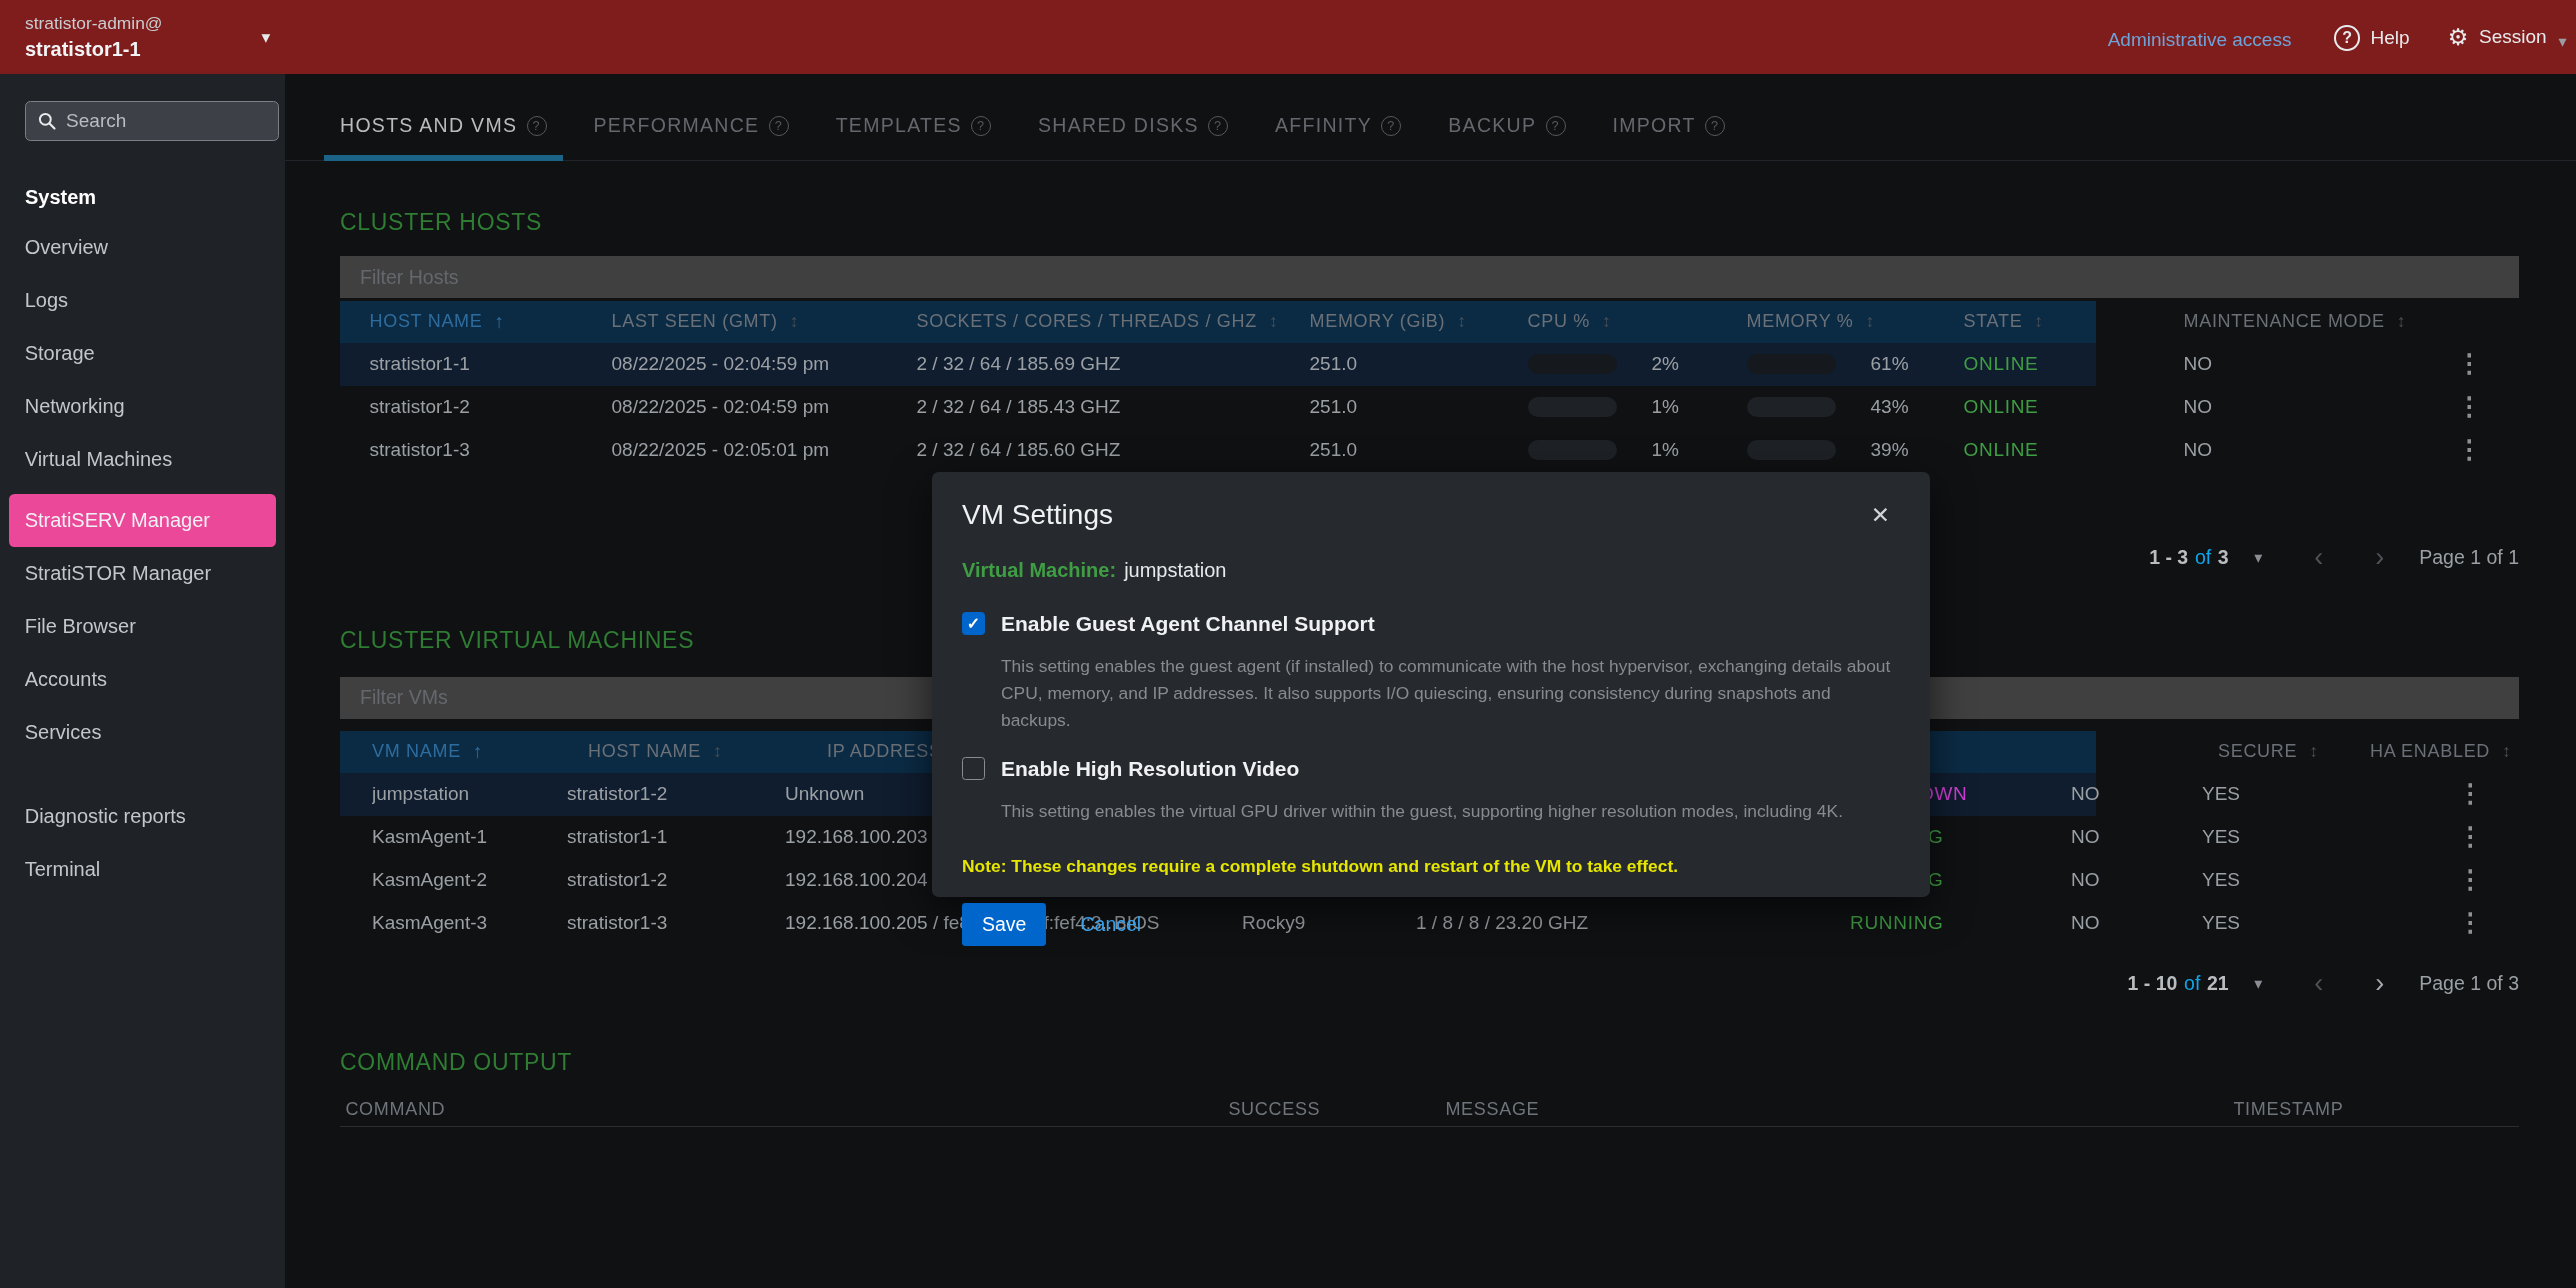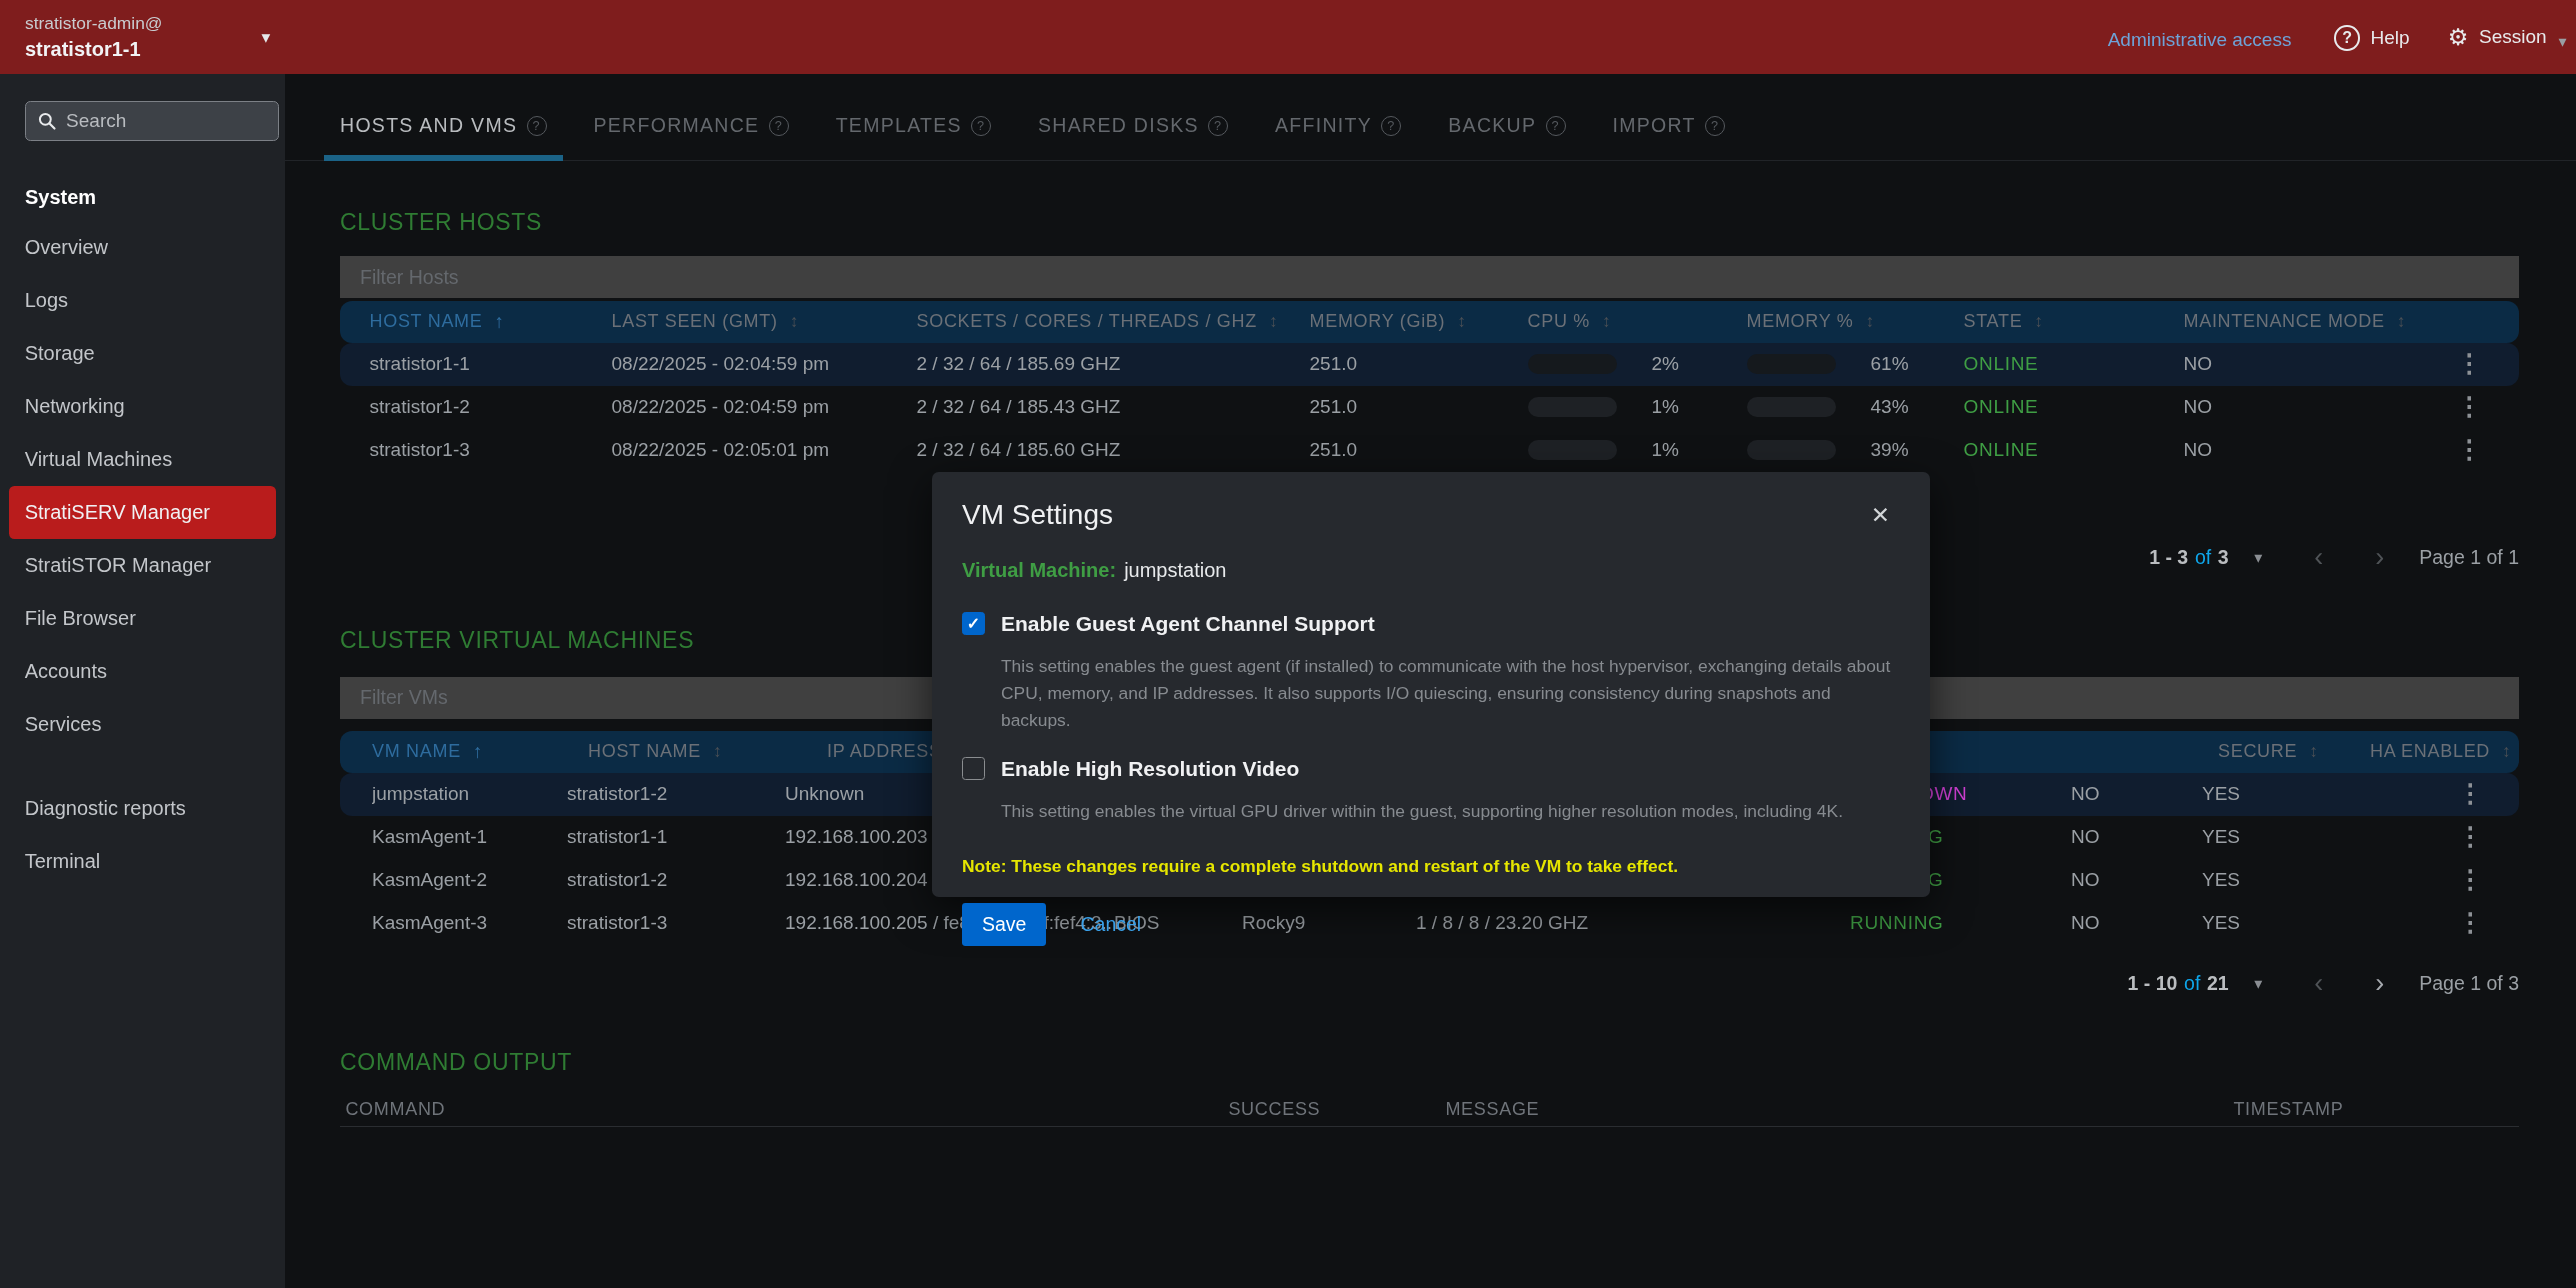--- a/index.html
+++ b/index.html
@@ -22,37 +22,37 @@
   .mast-caret { color:#9a9ea3; font-size:16px; margin-right:0; }
 
   
   .sidebar { position:absolute; top:74px; left:0; width:285px; height:1214px; background:#1f2226; }
   .search { margin:27px 8px 0 25px; width:254px; height:40px; background:#3d4147; border:0.7px solid #7c8086; border-radius:5.4px; display:flex; align-items:center; padding:0 10.7px; gap:9.4px; }
   .search input { background:transparent; border:none; outline:none; color:#c7cacd; font-size:19px; width:188px; font-family:"Liberation Sans",sans-serif; }
   .search input::placeholder { color:#b9bcc0; }
   .nav { margin-top:32px; }
   .nav-heading { padding-left:25px; height:48px; display:flex; align-items:center; color:#ffffff; font-size:20px; font-weight:bold; }
   .nav-item { margin:0 8.7px; padding-left:16px; height:53px; display:flex; align-items:center; color:#c3c6ca; font-size:20px; border-radius:5.4px; cursor:pointer; }
-  .nav-item.selected { background:#b91c1c; color:#f0f1f3; }
+  .nav-item.selected { background:#ec4899; color:#f0f1f3;margin-top:8px; }
   .nav-gap { height:31px; }
 
   
   .main { position:absolute; top:74px; left:285px; width:2291px; height:1214px; background:#0f1113; }
   .tabsbar { height:87px; display:flex; align-items:flex-end; padding-left:39px; border-bottom:0.7px solid #212428; }
   .tab { display:flex; align-items:center; gap:9.4px; padding:0 16px 23px 16px; margin-right:14.8px; font-size:19.5px; letter-spacing:1.3px; color:#64686d; position:relative; cursor:pointer; white-space:nowrap; }
   .tab .qmini { width:20px; height:20px; border:1.3px solid #55595e; border-radius:50%; display:flex; align-items:center; justify-content:center; font-size:12.7px; color:#55595e; }
   .tab.active { color:#b9bcbf; }
   .tab.active::after { content:""; position:absolute; left:0; right:0; bottom:-0.7px; height:6px; background:#1b6387; }
 
   .content { padding:0 57px 0 55px; }
   .section-title { margin-top:48px; color:#2f7c33; font-size:23px; font-weight:500; letter-spacing:0.7px; }
   .filter { margin-top:20px; width:2179px; height:42px; background:#404040; border:none; outline:none; color:#9ba0a5; font-size:19.5px; padding:0 20px; font-family:"Liberation Sans",sans-serif; }
   .filter::placeholder { color:#64686d; }
 
-  .grid-hosts, .grid-vms { display:grid; align-items:center; width:2179px;border-radius:12px; }
+  .grid-hosts, .grid-vms { display:grid; align-items:center; width:1756px; }
   .grid-hosts { grid-template-columns:242px 305px 393px 218px 219px 217px 220px 231px 1fr; padding-left:29.5px; }
   .grid-vms   { grid-template-columns:195px 218px 329px 128px 174px 434px 221px 131px 226px 1fr; padding-left:32px; }
   .thead { height:42px; background:#0b2b45; margin-top:2.7px; }
   .th { color:#6b7077; font-size:18px; letter-spacing:0.7px; display:flex; align-items:center; gap:12px; cursor:pointer; white-space:nowrap; overflow:hidden; }
   .th.sorted { color:#2e6c9e; }
   .sort-up { color:#2e6c9e; font-size:19px; }
   .sort-both { color:#4a4f55; font-size:17.4px; }
   .trow { height:43px; color:#9ba0a5; font-size:19px; cursor:pointer; }
   .trow.hilite { background:#101d2f; }
   .cell { white-space:nowrap; overflow:hidden; }

